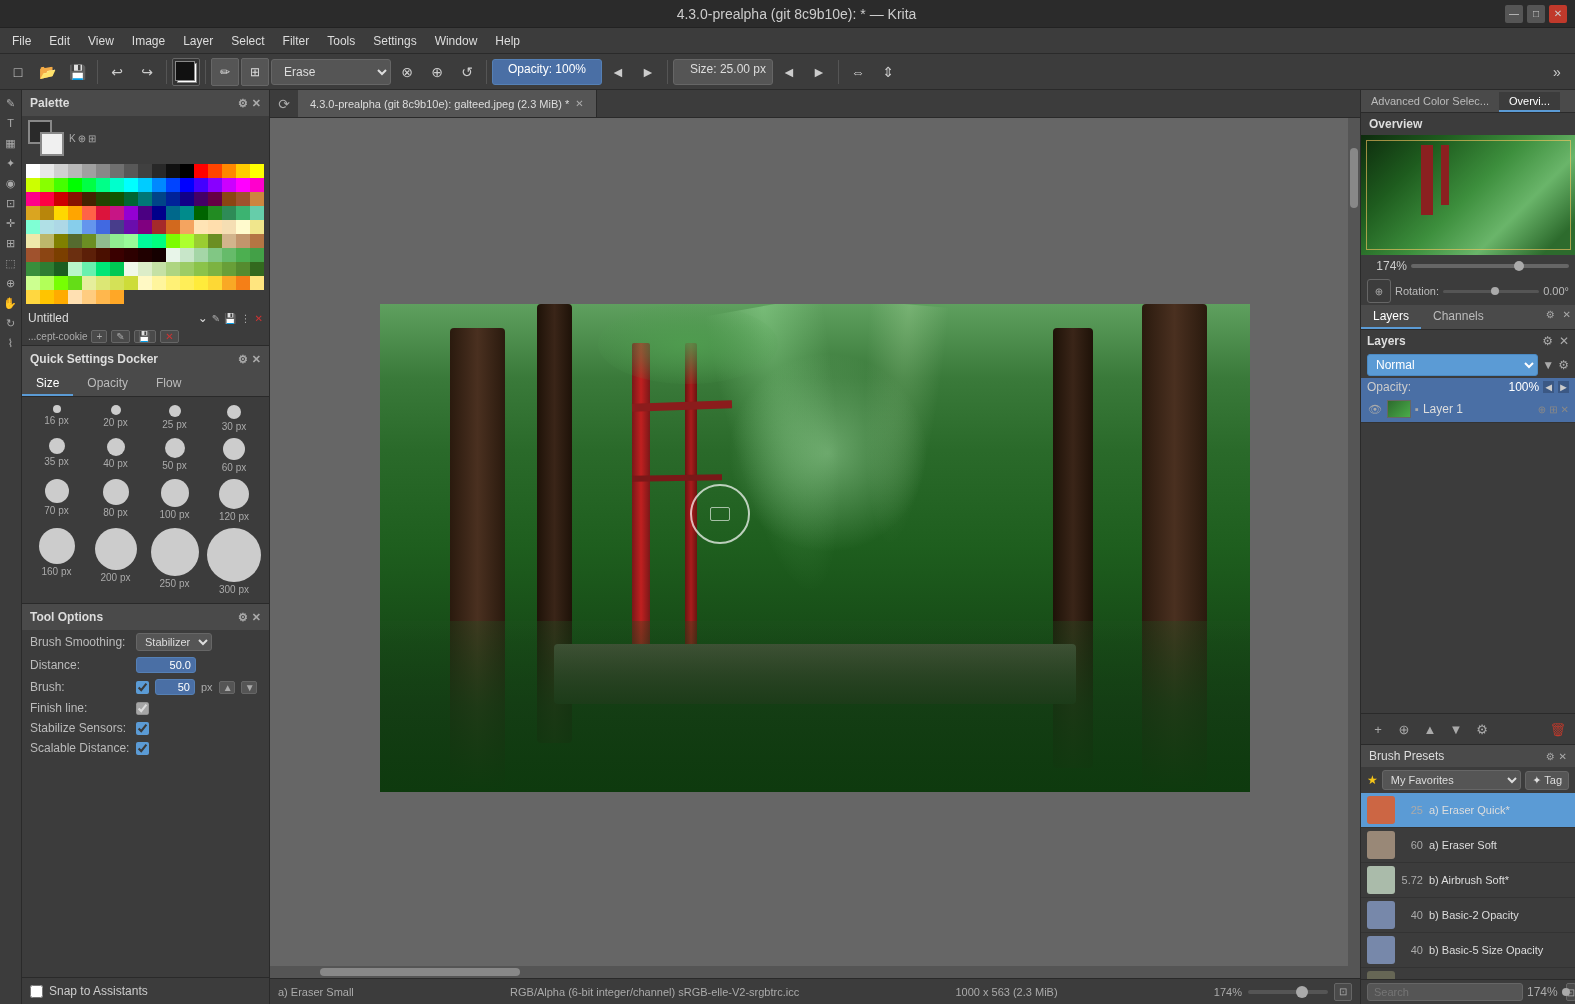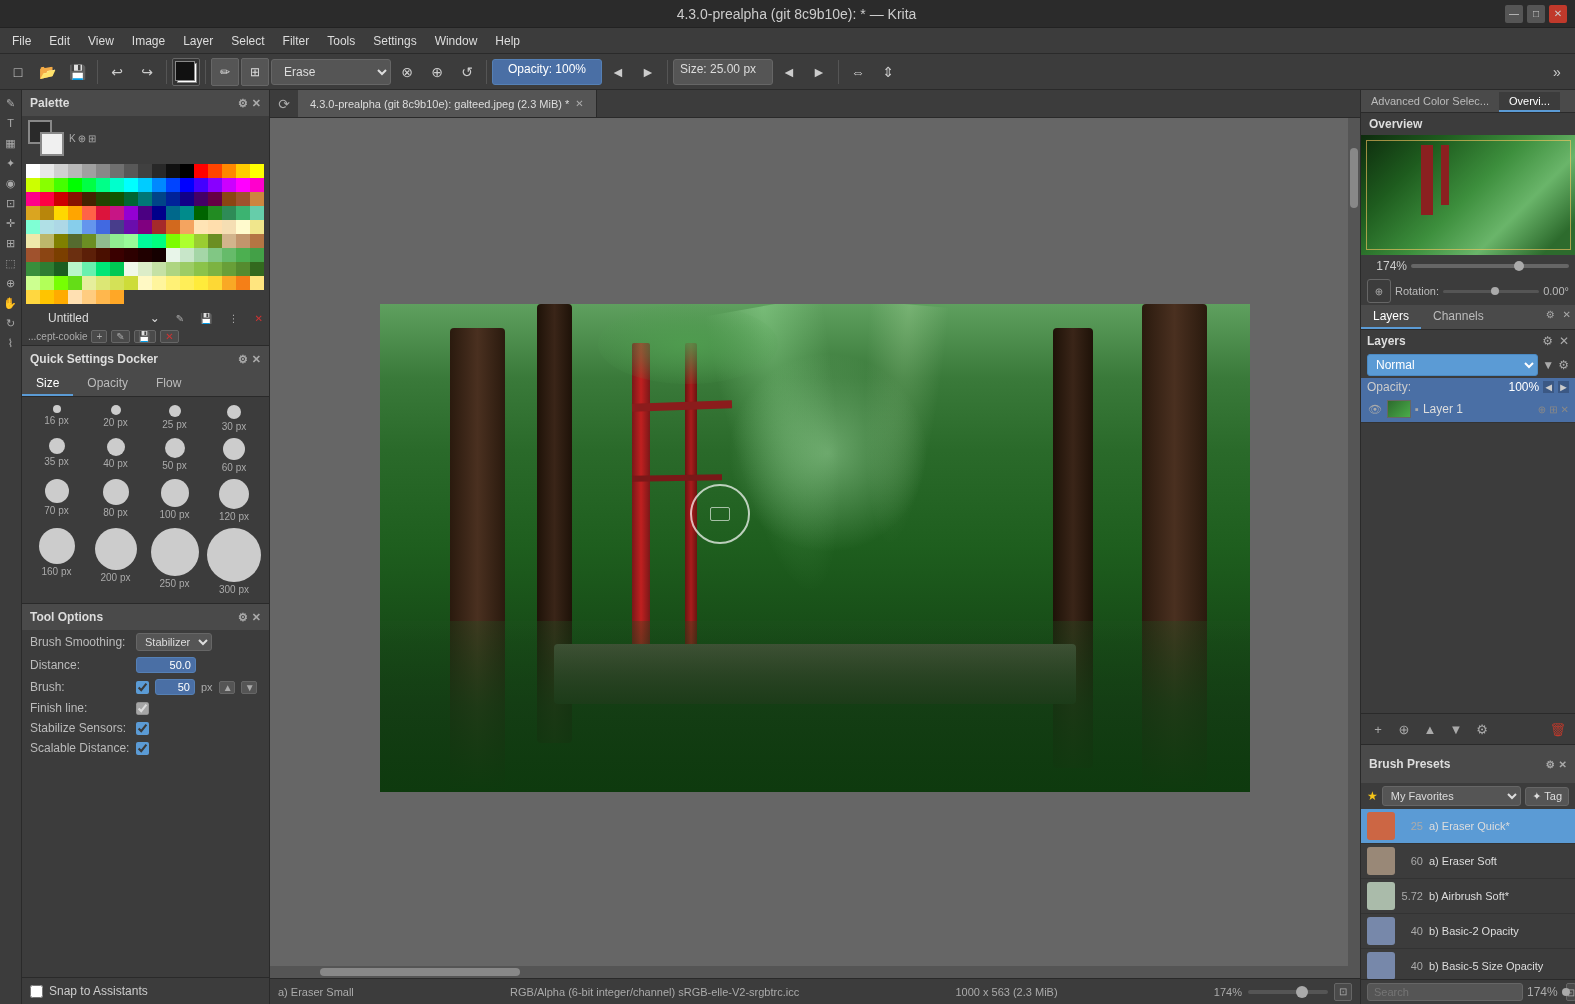--- a/index.html
+++ b/index.html
@@ -119,21 +119,21 @@
 
     .size-control {
       background: #555;
       border: 1px solid #666;
       border-radius: 3px;
       padding: 2px 6px;
       color: #ddd;
       font-size: 12px;
       height: 26px;
       width: 100px;
-      text-align: left;
+      text-align: right;
     }
 
     .toolbar-sep {
       width: 1px;
       height: 24px;
       background: #555;
       margin: 0 3px;
     }
 
     
@@ -191,23 +191,22 @@
       height: 14px;
       cursor: pointer;
       flex-shrink: 0;
     }
 
     
     #palette-title-row {
       padding: 3px 6px;
       display: flex;
       align-items: center;
-      gap: 16px;
+      gap: 4px;
       background: #3c3c3c;
-      margin-left: 20px;
     }
     .palette-title-text {
       color: #ddd;
       font-size: 12px;
       flex: 1;
     }
 
     
     #quick-settings {
       border-bottom: 1px solid #2a2a2a;
@@ -606,24 +605,24 @@
     }
 
     
     #brush-presets {
       border-top: 1px solid #2a2a2a;
       display: flex;
       flex-direction: column;
       height: 260px;
     }
     #bp-header {
-      padding: 12px 8px;
+      padding: 4px 8px;
       font-size: 12px;
       color: #ddd;
-      font-weight: bold;
+      font-weight: normal;
       background: #4a4a4a;
       display: flex;
       justify-content: space-between;
       align-items: center;
     }
     #bp-controls {
       display: flex;
       align-items: center;
       padding: 3px 6px;
       gap: 4px;

